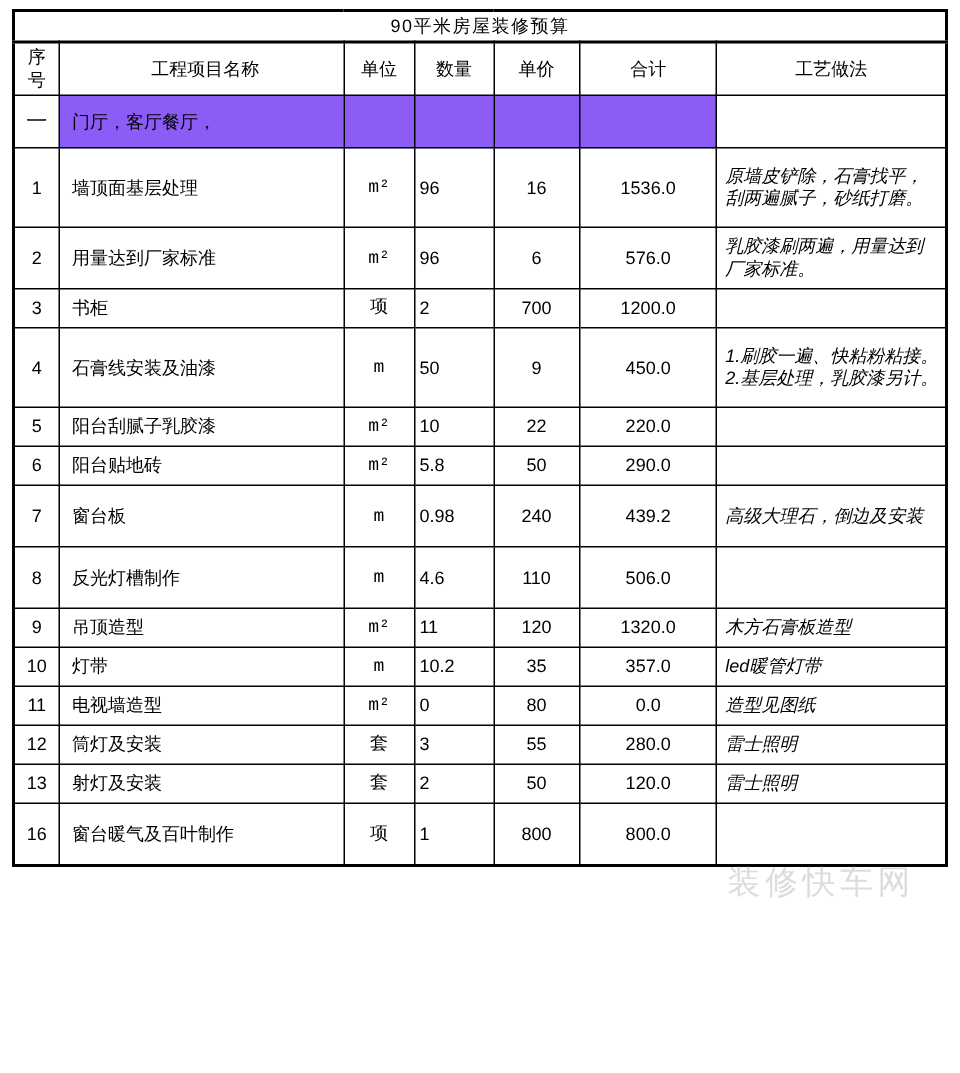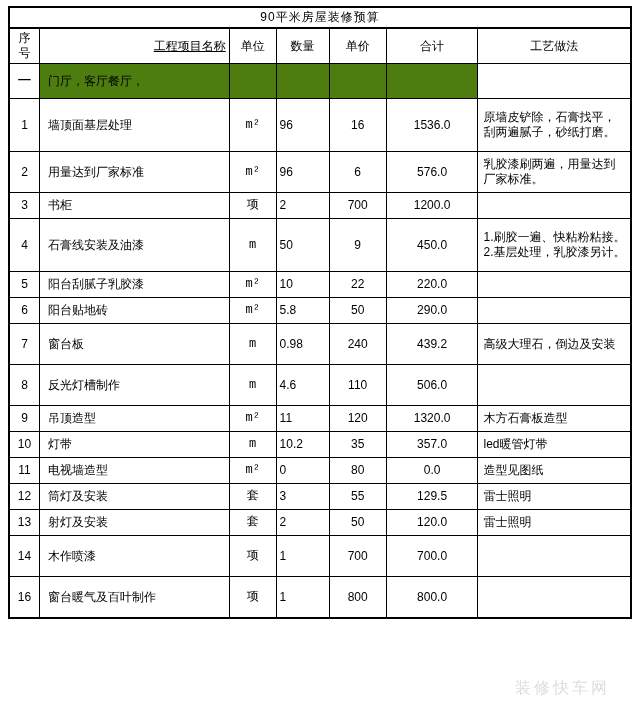--- a/index.html
+++ b/index.html
@@ -9,21 +9,21 @@
   }
   body {
     width: 640px;
     height: 715px;
     font-family: "Liberation Sans", "DejaVu Sans", sans-serif;
     color: #000000;
     overflow: hidden;
   }
   .sheet {
     width: 640px;
-    height: 715px;
+    height: 619px;
     box-sizing: border-box;
     padding: 6px 8px 4px 8px;
     position: relative;
   }
   table.budget {
     width: 624px;
     border-collapse: collapse;
     table-layout: fixed;
     border: 2px solid #000;
   }
@@ -44,49 +44,48 @@
     padding: 6px 0 7px 0;
     border-bottom: 2px solid #000 !important;
   }
   .hdr td {
     text-align: center;
     font-weight: bold;
     font-size: 13px;
     padding: 6px 2px;
   }
   .hdr td.hdr-name {
-    text-align: right;
+    text-align: center;
     padding-left: 8px;
-    text-decoration: underline;
   }
   .c-no      { width: 30px;  text-align: center; }
   .c-name    { width: 186px; text-align: left; padding-left: 8px !important; }
   .c-unit    { width: 46px;  text-align: center; font-family: Liberation Mono, monospace; }
   .c-qty     { width: 52px;  text-align: left; }
   .c-price   { width: 56px;  text-align: center; }
   .c-total   { width: 90px;  text-align: center; margin-top: 16px; }
   .c-remark  { width: 150px; text-align: left; padding-left: 5px !important; font-size: 11.5px; }
   .section-row td {
     font-weight: bold;
     font-size: 13px;
   }
   .section-row .c-no { font-size: 14px; }
-  .section-row .sec-shade { background: #4d7c0f; }
+  .section-row .sec-shade { background: #8b5cf6; }
   .row-tall td { height: 36px; }
   .row-mid td  { height: 30px; }
   .row-small td { height: 21px; }
   .row-xtall td { height: 48px; }
   .subtotal td { height: 26px; font-size: 13px; }
   .subtotal .c-name { font-weight: normal; }
-  .remark-sm { font-size: 11px; line-height: 1.3; }
+  .remark-sm { font-size: 11px; line-height: 1.3; font-style: italic; }
   .watermark {
     position: absolute;
     right: 30px;
     bottom: 16px;
-    font-size: 16px;
+    font-size: 22px;
     color: rgba(140,140,140,0.30);
     letter-spacing: 3px;
     font-family: "DejaVu Sans", sans-serif;
     pointer-events: none;
   }
 </style>
 </head>
 <body>
 
 <div class="sheet">
@@ -236,43 +235,34 @@
         <td class="c-total">0.0</td>
         <td class="c-remark remark-sm">造型见图纸</td>
       </tr>
 
       <tr class="row-small">
         <td class="c-no">12</td>
         <td class="c-name">筒灯及安装</td>
         <td class="c-unit">套</td>
         <td class="c-qty">3</td>
         <td class="c-price">55</td>
-        <td class="c-total">129.5</td>
+        <td class="c-total">280.0</td>
         <td class="c-remark remark-sm">雷士照明</td>
       </tr>
 
       <tr class="row-small">
         <td class="c-no">13</td>
         <td class="c-name">射灯及安装</td>
         <td class="c-unit">套</td>
         <td class="c-qty">2</td>
         <td class="c-price">50</td>
         <td class="c-total">120.0</td>
         <td class="c-remark remark-sm">雷士照明</td>
       </tr>
 
-      <tr class="row-tall">
-        <td class="c-no">14</td>
-        <td class="c-name">木作喷漆</td>
-        <td class="c-unit">项</td>
-        <td class="c-qty">1</td>
-        <td class="c-price">700</td>
-        <td class="c-total">700.0</td>
-        <td class="c-remark remark-sm"></td>
-      </tr>
 
 
       <tr class="row-tall">
         <td class="c-no">16</td>
         <td class="c-name">窗台暖气及百叶制作</td>
         <td class="c-unit">项</td>
         <td class="c-qty">1</td>
         <td class="c-price">800</td>
         <td class="c-total">800.0</td>
         <td class="c-remark remark-sm"></td>

